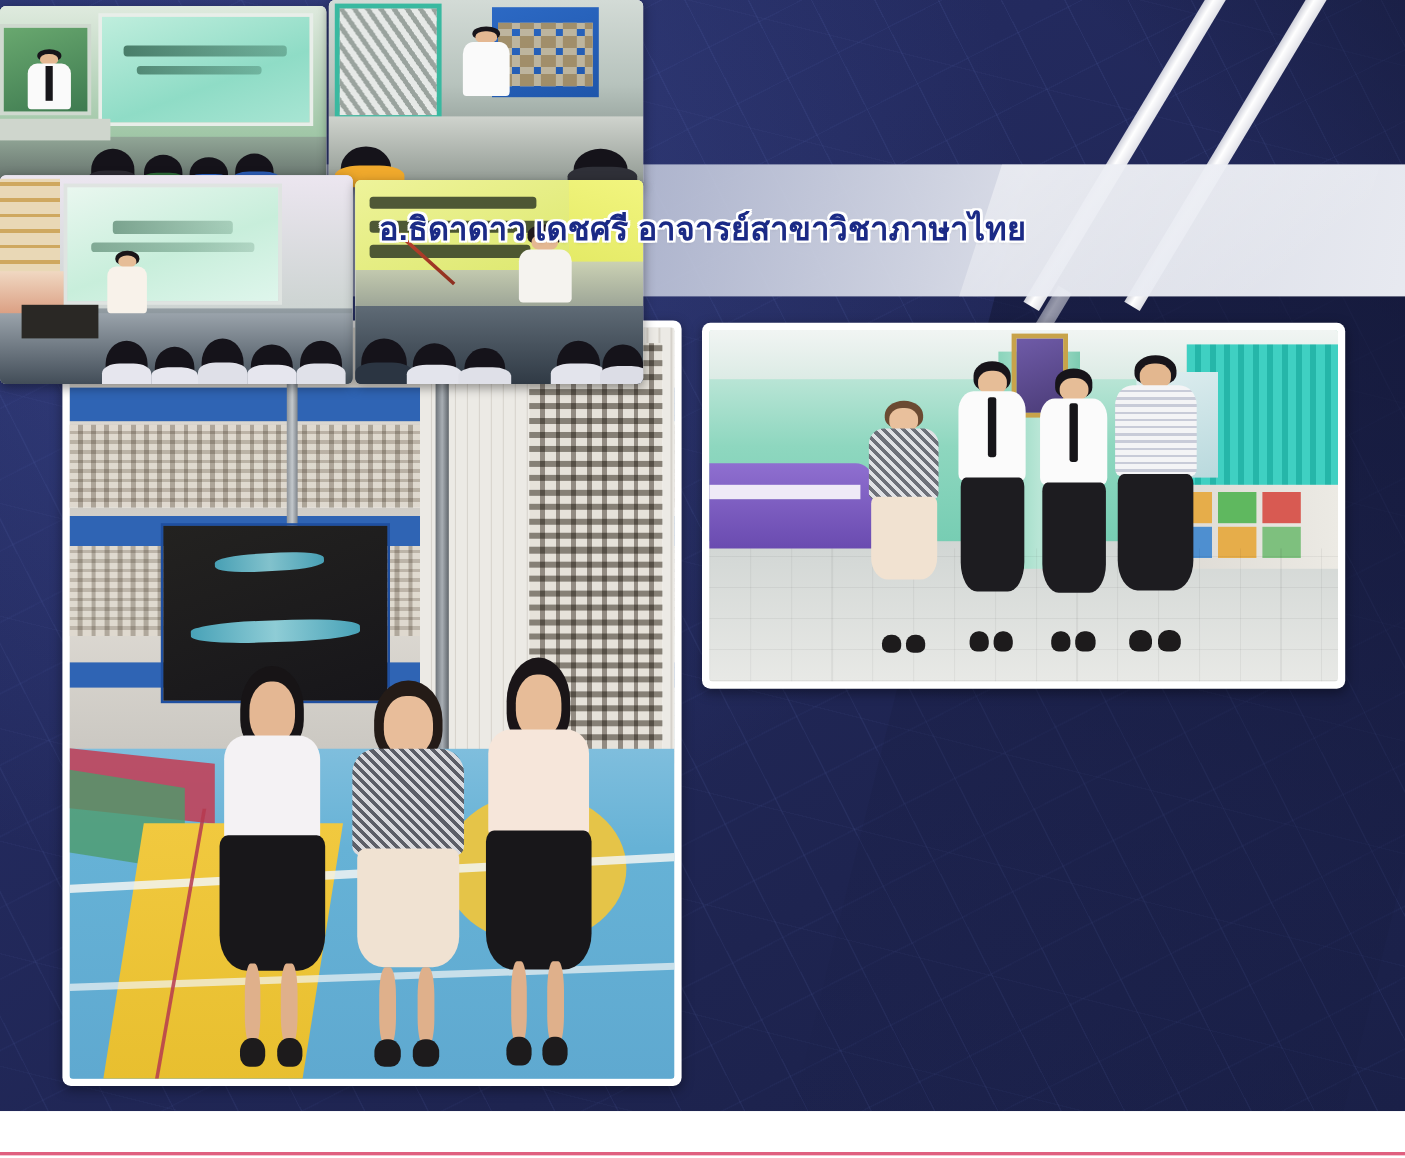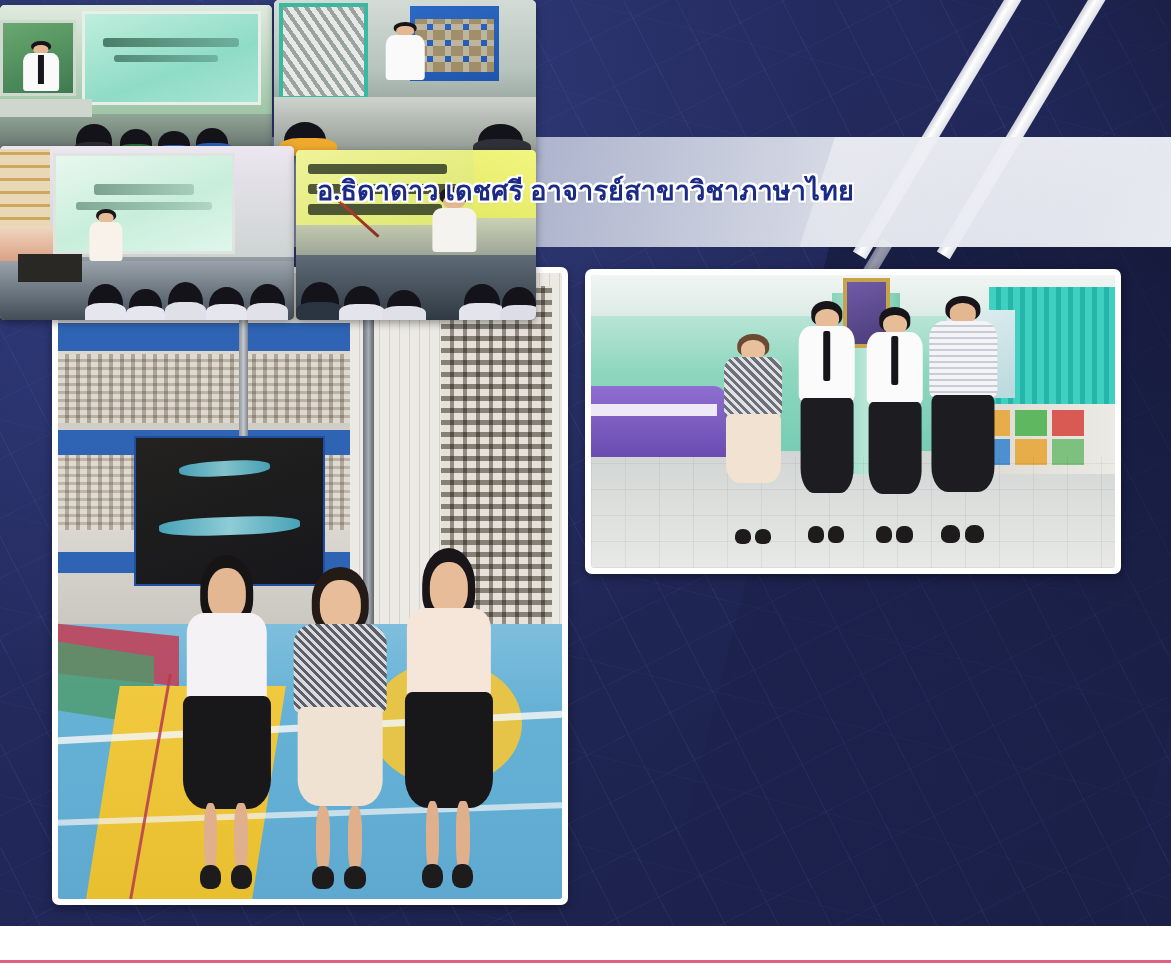--- a/index.html
+++ b/index.html
@@ -106,21 +106,21 @@
     font-weight:700;
     letter-spacing:.2px;
     text-align:center;
     line-height:1.18;
     white-space:nowrap;
     text-shadow:
       -2px 0 0 #fff, 2px 0 0 #fff, 0 -2px 0 #fff, 0 2px 0 #fff,
       -2px -2px 0 #fff, 2px -2px 0 #fff, -2px 2px 0 #fff, 2px 2px 0 #fff,
        0 2px 3px rgba(0,0,0,.18);
   }
-  .banner-line-1 { font-size:27px;font-family:Liberation Serif, serif; }
+  .banner-line-1 { font-size:27px; }
   .banner-line-2 { font-size:27px; margin-top:3px; }
 
   
   .collage { position:absolute; left:0; top:0; width:1171px; height:926px; }
 
   .frame {
     position:absolute;
     background:#ffffff;
     border-radius:7px;
     padding:6px;

